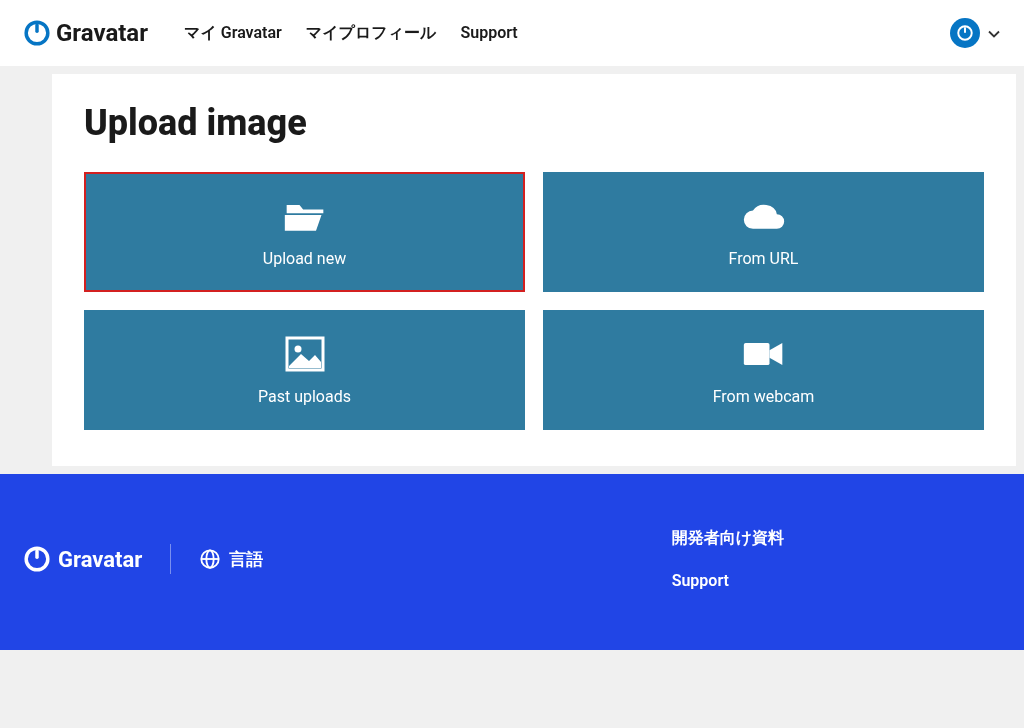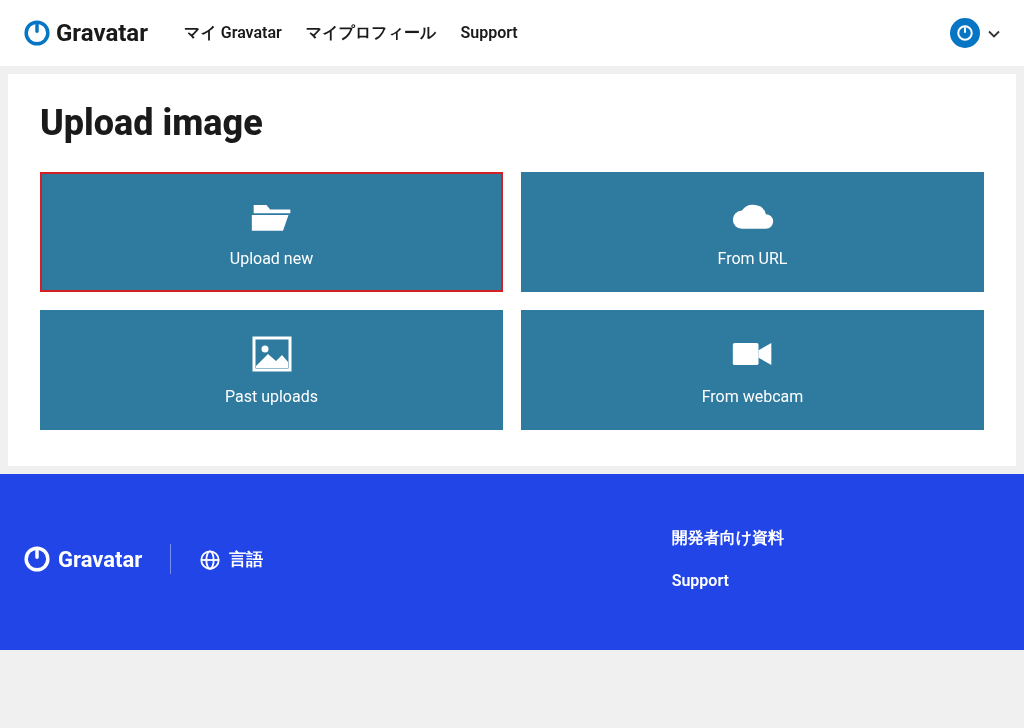--- a/index.html
+++ b/index.html
@@ -8,36 +8,36 @@
 .header { background: #fff; display: flex; align-items: center; padding: 18px 24px; gap: 8px; }
 .logo-group { display: flex; align-items: center; gap: 6px; margin-right: 28px; }
 .logo-icon { width: 26px; height: 26px; }
 .logo-text { font-size: 24px; font-weight: 700; color: #1a1a1a; }
 .nav { display: flex; gap: 24px; }
 .nav-link { font-size: 16px; font-weight: 600; color: #1a1a1a; text-decoration: none; cursor: pointer; }
 .header-right { margin-left: auto; display: flex; align-items: center; gap: 8px; cursor: pointer; }
 .avatar-circle { width: 30px; height: 30px; border-radius: 50%; background: #0675c4; display: flex; align-items: center; justify-content: center; }
 .chevron { font-size: 14px; color: #333; }
 
-.main-wrap { padding: 8px; }
+.main-wrap { padding: 8px; margin-left: 44px; }
 .main-card { background: #fff; padding: 28px 32px 36px 32px; }
 .page-title { font-size: 36px; font-weight: 800; color: #1a1a1a; margin-bottom: 28px; }
 
 .tile-grid { display: grid; grid-template-columns: 1fr 1fr; gap: 18px; }
 .tile { background: #2f7ba0; color: #fff; height: 120px; display: flex; flex-direction: column; align-items: center; justify-content: center; gap: 14px; cursor: pointer; border: 2px solid #2f7ba0; }
 .tile.highlighted { border: 2px solid #d32020; }
 .tile-icon { width: 44px; height: 38px; display: flex; align-items: center; justify-content: center; }
 .tile-label { font-size: 16px; font-weight: 400; text-align: center; }
 
 .footer { background: #2145e6; color: #fff; padding: 54px 20px 60px 20px; display: flex; }
 .footer-left { display: flex; align-items: center; gap: 28px; padding-left: 4px; }
 .footer-logo-group { display: flex; align-items: center; gap: 8px; }
 .footer-logo-text { font-size: 22px; font-weight: 700; color: #fff; }
 .footer-divider { width: 1px; height: 30px; background: rgba(255,255,255,0.4); }
-.lang-group { display: flex; align-items: flex-end; gap: 8px; cursor: pointer; }
+.lang-group { display: flex; align-items: center; gap: 8px; cursor: pointer; }
 .lang-text { font-size: 17px; font-weight: 600; }
 .footer-right { margin-left: auto; padding-right: 220px; display: flex; flex-direction: column; gap: 22px; }
 .footer-link { color: #fff; font-size: 16px; font-weight: 600; text-underline-offset: 4px; cursor: pointer; display: flex; align-items: center; gap: 4px; }
 .ext-arrow { font-size: 12px; text-decoration: none; }
 </style>
 </head>
 <body>
 
 <div class="header">
   <div class="logo-group">

